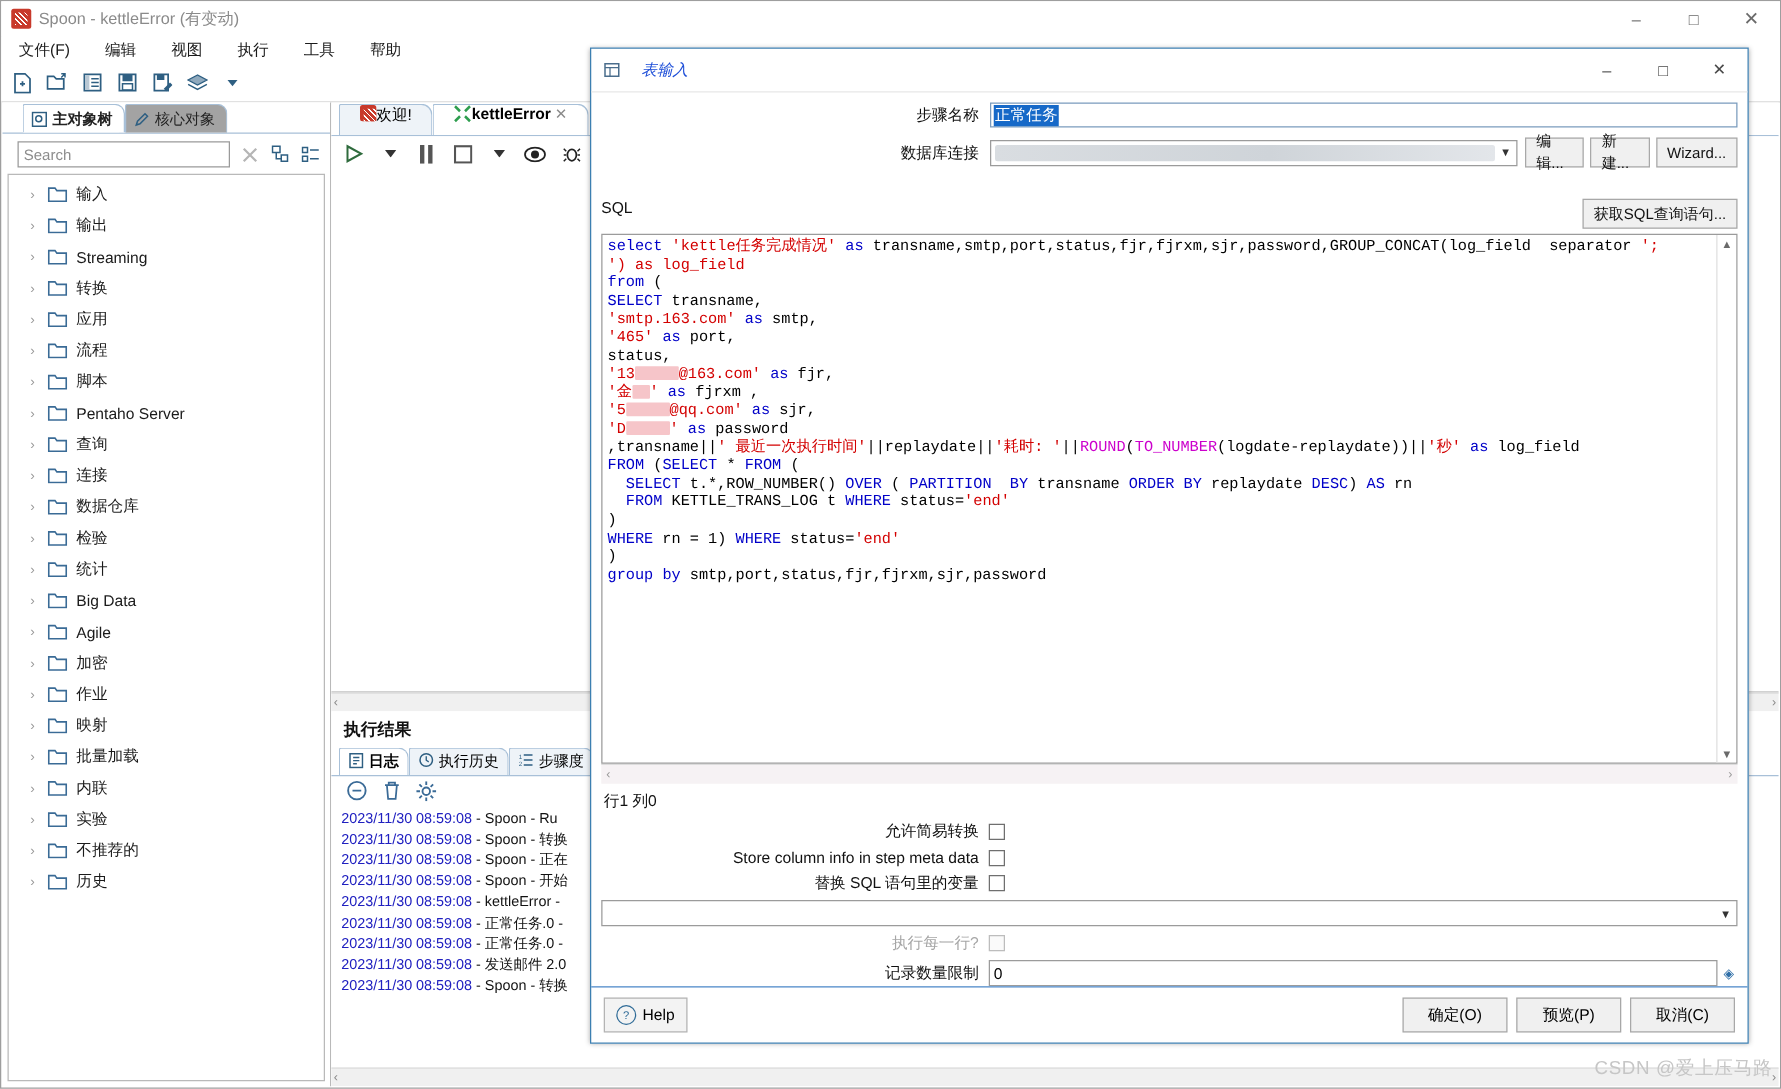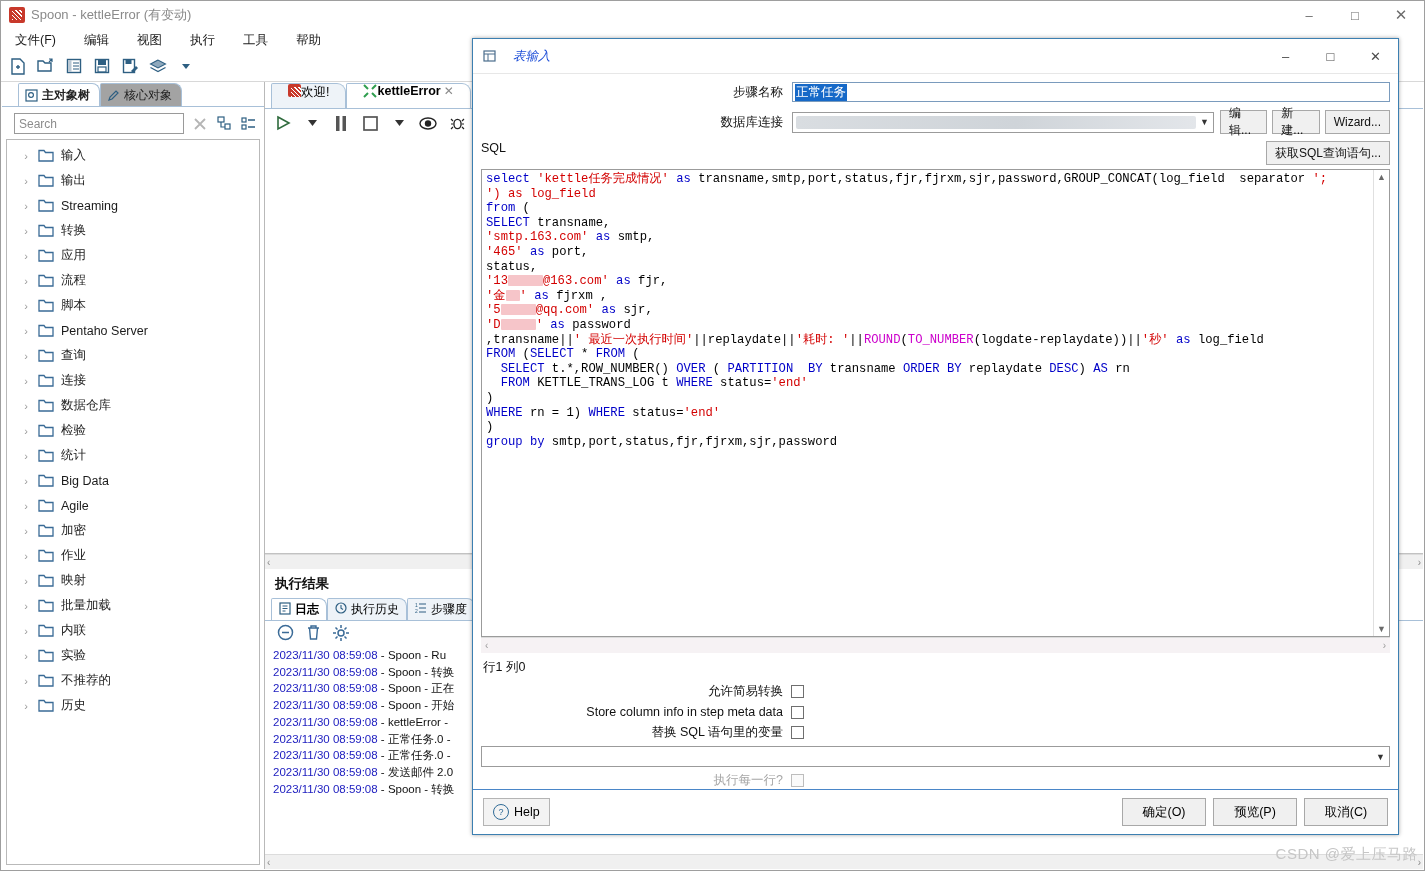--- a/index.html
+++ b/index.html
@@ -93,21 +93,21 @@
   .sel-text{background:#1669c8;color:#fff;padding:0 1px;}
   .fcombo{flex:1;height:21px;border:1px solid #9b9b9b;background:#fff;display:flex;align-items:center;
      box-sizing:border-box;position:relative;}
   .combo-arrow{margin-left:auto;width:17px;text-align:center;color:#333;font-size:9px;}
   .blurbar{height:13px;border-radius:2px;background:linear-gradient(90deg,#d9dde1,#cfd4d9 55%,#e3e6ea);
      margin-left:3px;}
   .btn{border:1px solid #a8a8a8;background:#f0f0f0;font-size:12px;padding:3px 8px;
      height:24px;box-sizing:border-box;display:flex;align-items:center;justify-content:center;color:#111;}
   .btns-right{display:flex;gap:5px;margin-left:6px;}
 
-  .sqlrow{display:flex;align-items:flex-start;margin-top:7px;}
+  .sqlrow{display:flex;align-items:flex-start;margin-top:25px;}
   .sql-label{font-size:12.5px;color:#111;}
 
   .sqlbox{flex:1;border:1px solid #9b9b9b;margin-top:4px;display:flex;overflow:hidden;position:relative;background:#fff;}
   .sqlcode{flex:1;overflow:hidden;padding:2px 0 0 4px;white-space:pre;
      font-family:"Liberation Mono","DejaVu Sans Mono",monospace;font-size:12.2px;line-height:14.6px;}
   .kw{color:#0000c8;} .str{color:#d30000;} .fn{color:#cc00cc;}
   .redact{display:inline-block;background:#f6c5c9;border-radius:1px;vertical-align:-2px;height:11px;}
   .vscroll{width:15px;background:#fff;border-left:1px solid #e0e0e0;display:flex;flex-direction:column;
      align-items:center;justify-content:space-between;padding:2px 0;color:#6a6a6a;font-size:9px;}
   .sqlh{height:15px;background:#f6f2f4;border-top:1px solid #dcdcdc;display:flex;align-items:center;
@@ -644,20 +644,25 @@
         <span></span>
         <span class="combo-arrow">▼</span>
       </div>
     </div>
 
     <div class="crow">
       <div class="clabel dim">执行每一行?</div>
       <div class="cbox dim"></div>
     </div>
 
+    <div class="crow">
+      <div class="clabel">记录数量限制</div>
+      <div class="numfield">0</div>
+      <div class="spin">◈</div>
+    </div>
   </div>
 
   <div class="dlg-footer">
     <div class="help-btn">
       <span class="circ-ic">?</span>
       <span>Help</span>
     </div>
     <div class="footer-right">
       <div class="fbtn">确定(O)</div>
       <div class="fbtn">预览(P)</div>

